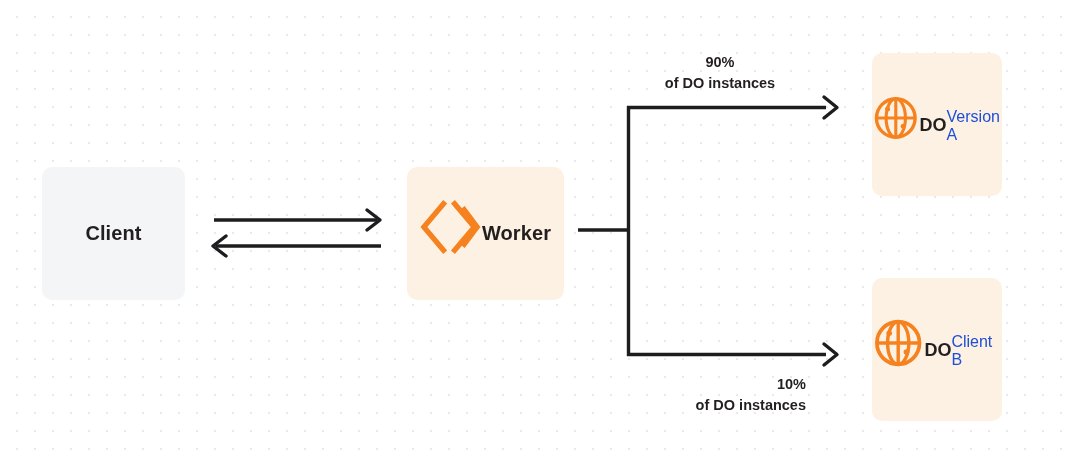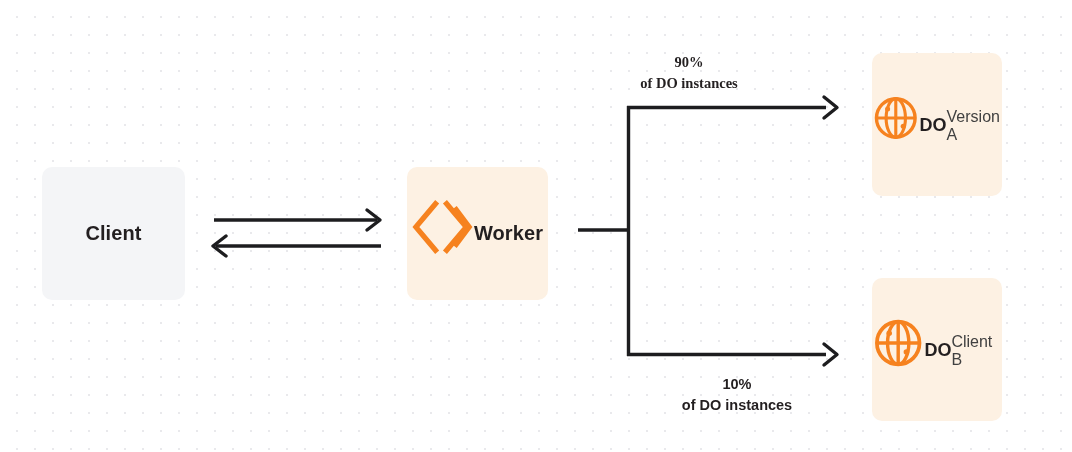--- a/index.html
+++ b/index.html
@@ -32,21 +32,21 @@
   .node-client {
     left: 42px;
     top: 167px;
     width: 143px;
     height: 133px;
     background: #f4f5f7;
   }
   .node-worker {
     left: 407px;
     top: 167px;
-    width: 141px;
+    width: 157px;
     height: 133px;
     background: #fdf1e3;
   }
   .node-do-a {
     left: 872px;
     top: 53px;
     width: 130px;
     height: 143px;
     background: #fdf1e3;
   }
@@ -67,21 +67,21 @@
   }
   .node-label-do {
     font-size: 18px;
     font-weight: bold;
     color: #231f20;
     margin-top: 2px;
   }
   .node-sublabel {
     font-size: 16px;
     font-weight: normal;
-    color: #404040;
+    color: #1d4ed8;
     margin-top: 3px;
   }
 
   .icon-worker {
     width: 62px;
     height: 62px;
     margin-bottom: 14px;
   }
   .icon-globe {
     width: 58px;
@@ -104,29 +104,29 @@
   .edge-label {
     position: absolute;
     font-size: 14.5px;
     font-weight: bold;
     color: #231f20;
     line-height: 1.42;
     text-align: center;
     white-space: nowrap;
   }
   .edge-label-top {
-    left: 604px;
+    left: 635px;
     top: 52px;
     width: 170px;
-    font-family: Liberation Serif, serif;
   }
   .edge-label-bottom {
-    left: 652px;
+    left: 636px;
     top: 374px;
     width: 170px;
+    text-align: right;
   }
 </style>
 </head>
 <body>
 
 <div id="canvas">
 
   <svg class="conn" viewBox="0 0 1072 452" width="1072" height="452">
 
     <g>

